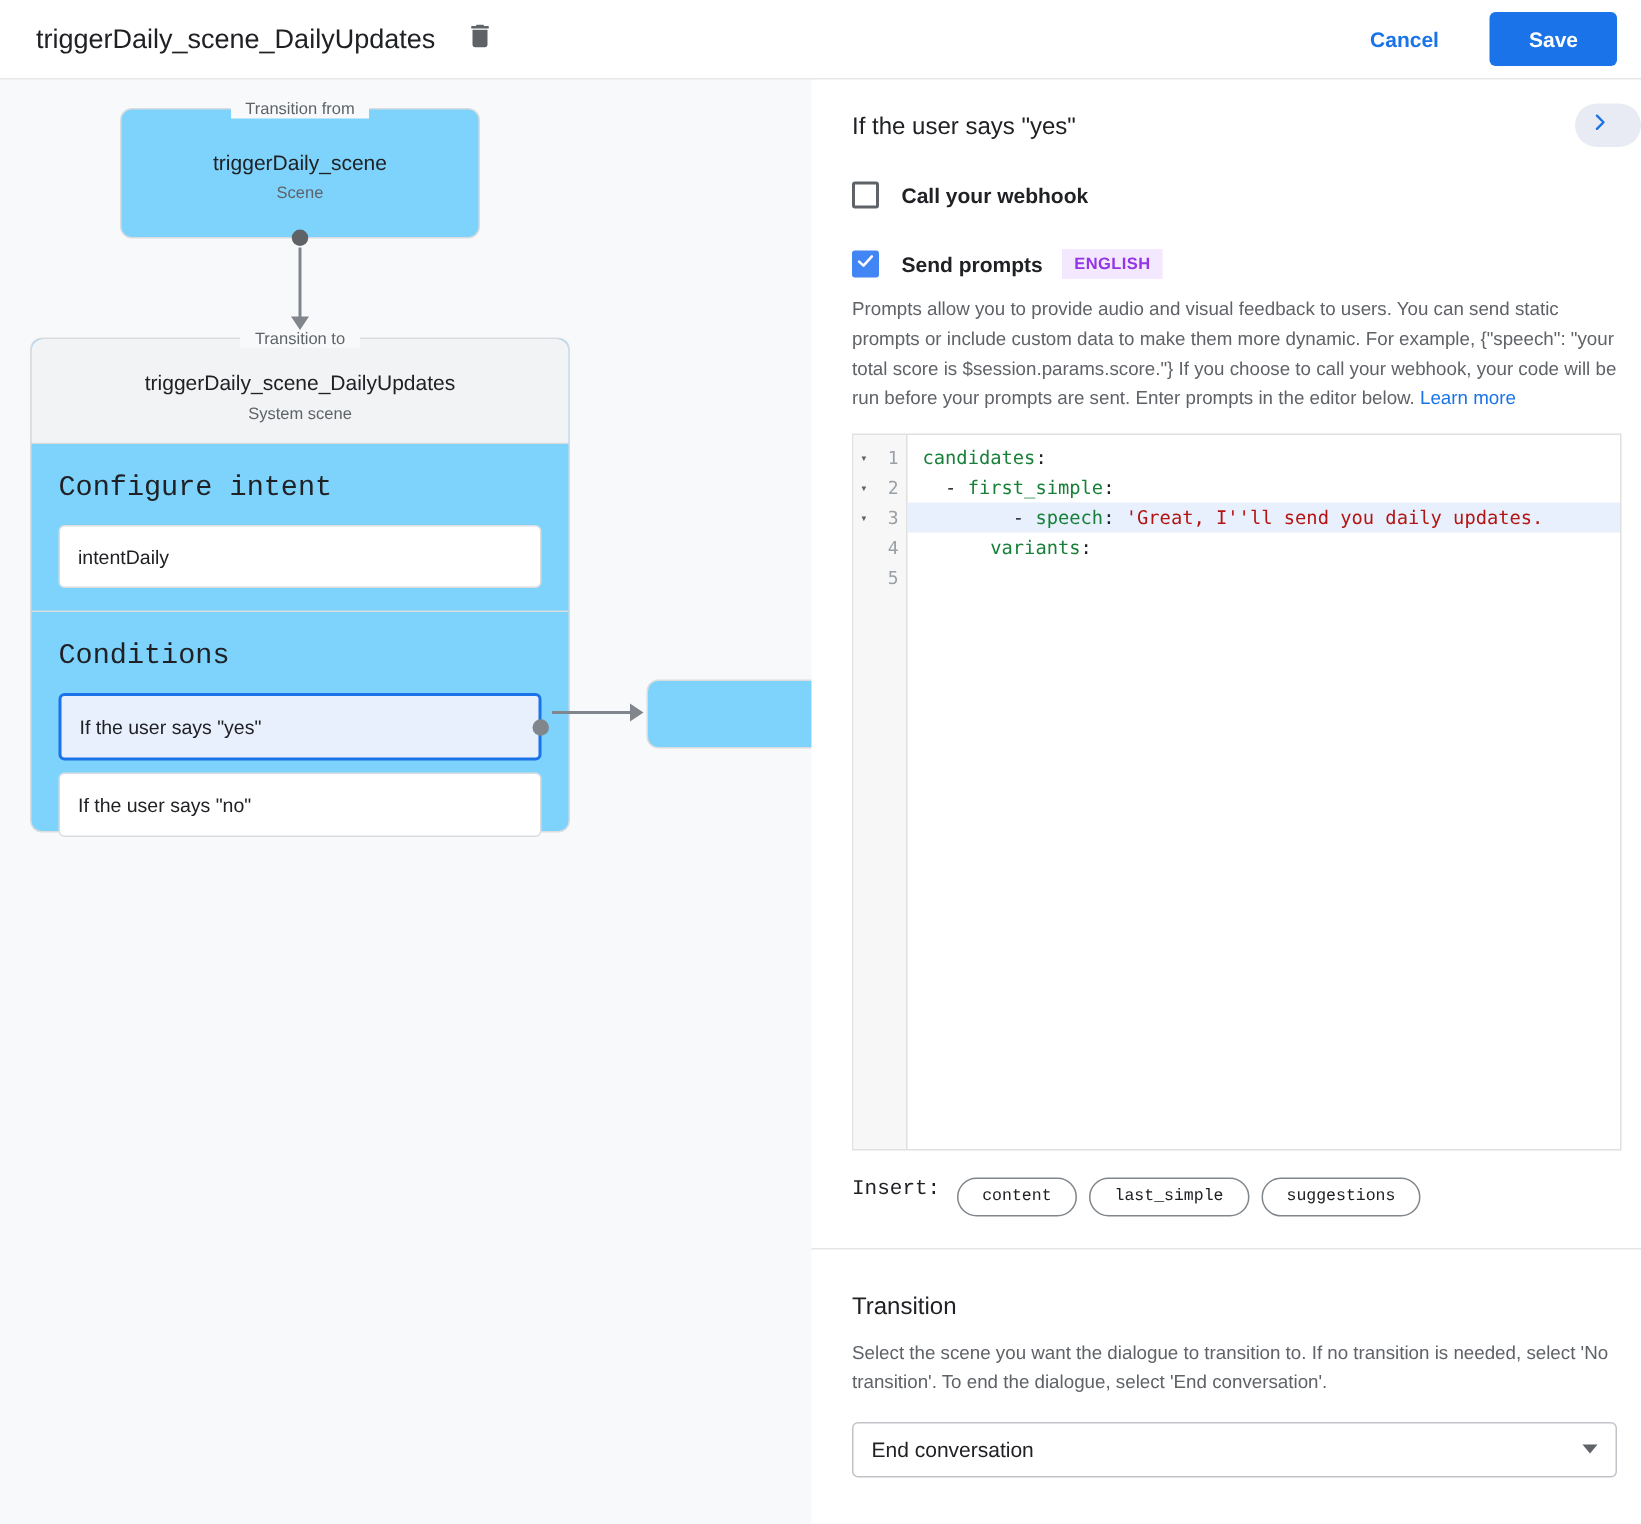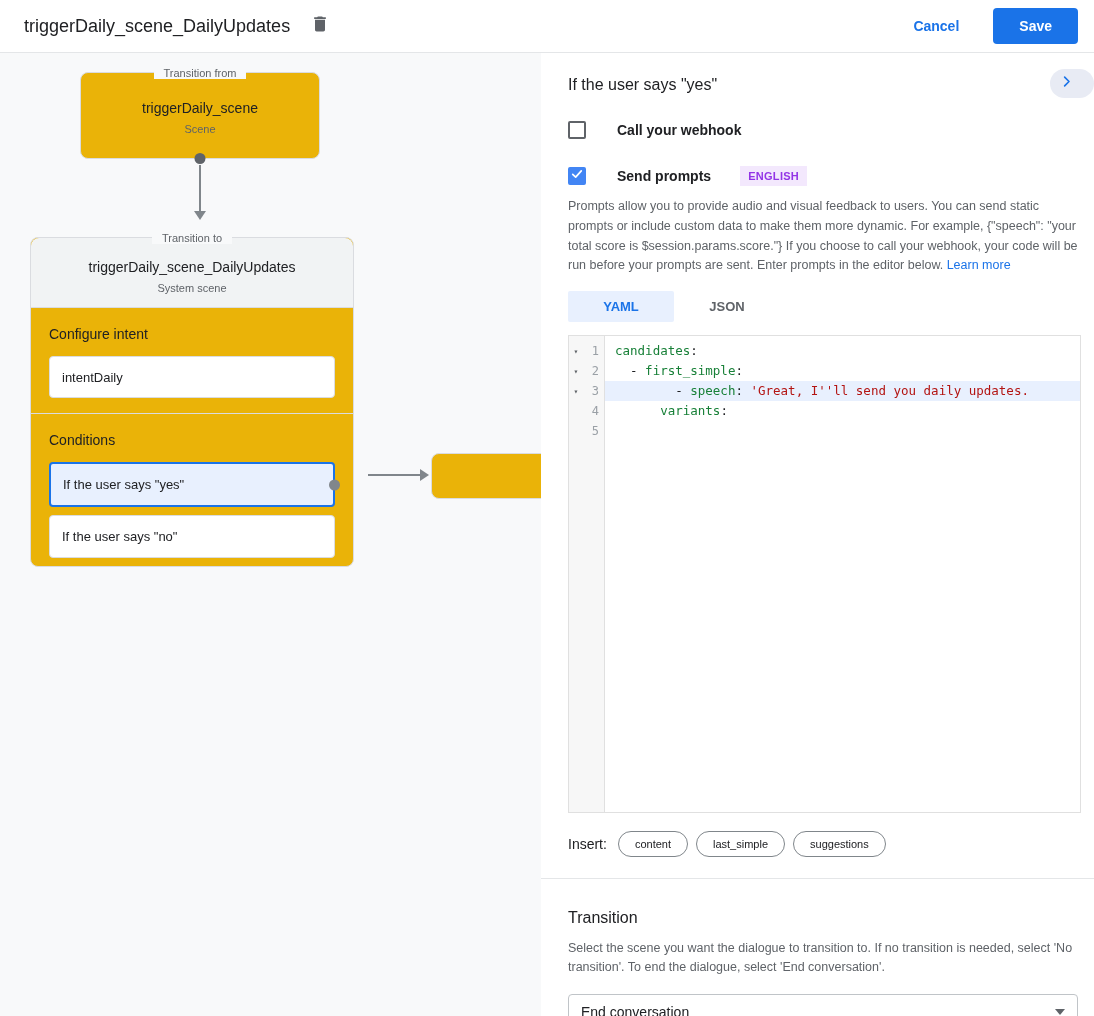--- a/index.html
+++ b/index.html
@@ -14,38 +14,38 @@
   .trash-btn { margin-left:18px; width:24px; height:24px; display:flex; align-items:center;
                justify-content:center; cursor:pointer; }
   .spacer { flex:1; }
   .cancel-btn { color:#1a73e8; font-size:14px; font-weight:bold; margin-right:34px;
                 background:none; border:none; cursor:pointer; font-family:inherit; }
   .save-btn { background:#1a73e8; color:#fff; font-size:14px; font-weight:bold; border:none;
               border-radius:4px; padding:10px 26px; cursor:pointer; font-family:inherit; }
 
   
   .canvas { position:absolute; top:53px; left:0; width:541px; bottom:0; background:#f8f9fa; }
-  .node { position:absolute; background:#eab308; border:1px solid #dadce0; border-radius:8px; }
+  .node { position:absolute; background:#7dd3fc; border:1px solid #dadce0; border-radius:8px; }
   .legend { position:absolute; top:-8px; left:0; right:0; text-align:center; line-height:14px; }
   .legend span { background:#f8f9fa; padding:0 10px; font-size:11px; color:#5f6368; }
   .node-a { left:80px; top:19px; width:240px; height:87px; text-align:center; padding-top:27px; }
   .node-name { font-size:14px; color:#202124; margin-bottom:7px; }
   .node-sub { font-size:11px; color:#5f6368; }
   .dot-bottom { position:absolute; left:50%; bottom:-6px; transform:translateX(-50%);
                 width:11px; height:11px; border-radius:50%; background:#5f6368; }
   .arrow-v-line { position:absolute; left:199px; top:112px; width:2px; height:48px; background:#80868b; }
   .arrow-v-head { position:absolute; left:194px; top:158px; width:0; height:0;
                   border-left:6px solid transparent; border-right:6px solid transparent;
                   border-top:9px solid #80868b; }
-  .node-b { left:20px; top:184px; width:324px; height:330px;margin-left:10px; }
+  .node-b { left:20px; top:172px; width:360px; height:330px; }
   .node-b-header { height:70px; background:#f1f3f4; border-bottom:1px solid #dadce0;
                    border-radius:8px 8px 0 0; text-align:center; padding-top:21px; }
   .nb-section { padding:14px 18px 15px; }
   .nb-section + .nb-section { border-top:1px solid #dadce0; }
-  .nb-heading { font-size:14px; color:#202124; margin:4px 0 14px; }
+  .nb-heading { font-size:19px; color:#202124; margin:4px 0 14px;font-family:Liberation Mono, monospace; }
   .intent-box { height:42px; border:1px solid #dadce0; border-radius:4px; background:#fff;
                 display:flex; align-items:center; padding-left:12px; font-size:13px; color:#202124; }
   .cond { position:relative; height:43px; border:1px solid #dadce0; border-radius:4px; background:#fff;
           display:flex; align-items:center; padding-left:12px; font-size:13px; color:#202124; cursor:pointer; }
   .cond.selected { border:2px solid #1a73e8; background:#e8f0fe; height:45px; }
   .cond + .cond { margin-top:8px; }
   .cond-dot { position:absolute; right:-7px; top:50%; transform:translateY(-50%);
               width:11px; height:11px; border-radius:50%; background:#80868b; }
   .arrow-h-line { position:absolute; left:368px; top:421px; width:54px; height:2px; background:#80868b; }
   .arrow-h-head { position:absolute; left:420px; top:416px; width:0; height:0;
@@ -54,21 +54,21 @@
   .partial-node { left:431px; top:400px; width:140px; height:46px; }
 
   
   .detail { position:absolute; left:541px; top:53px; width:553px; bottom:0; background:#fff;
             z-index:10; padding:23px 16px 0 27px; }
   .detail-title-row { position:relative; }
   .detail-title { font-size:16px; font-weight:normal; color:#202124; }
   .expand-pill { position:absolute; top:-7px; right:-16px; width:44px; height:29px;
                  border-radius:15px; background:#e8ebf4; display:flex; align-items:center;
                  padding-left:9px; cursor:pointer; }
-  .cb-row { display:flex; align-items:center; margin-top:27px; cursor:pointer;gap:16px; }
+  .cb-row { display:flex; align-items:center; margin-top:27px; cursor:pointer; }
   .cb { width:18px; height:18px; border:2px solid #5f6368; border-radius:2px; background:#fff;
         flex:0 0 auto; display:flex; align-items:center; justify-content:center; }
   .cb.checked { border-color:#4285f4; background:#4285f4; }
   .cb-label { font-size:14px; font-weight:bold; color:#202124; margin-left:15px; }
   .lang-badge { margin-left:13px; font-size:11px; font-weight:bold; letter-spacing:.3px;
                 background:#f3e8fd; color:#9334e6; padding:4px 8px; border-radius:0; }
   .desc { margin-top:11px; width:512px; font-size:12.5px; line-height:1.58; color:#5f6368; }
   .link { color:#1a73e8; cursor:pointer; }
   .tabs { display:flex; margin-top:15px; }
   .tab { width:106px; height:31px; display:flex; align-items:center; justify-content:center;
@@ -78,21 +78,21 @@
             font-family:"DejaVu Sans Mono", monospace; }
   .gutter { width:36px; background:#f7f7f7; border-right:1px solid #e0e0e0; padding-top:5px; }
   .g-row { display:flex; align-items:center; height:20px; }
   .g-fold { width:14px; text-align:center; font-size:8px; color:#5f6368; cursor:pointer; }
   .g-num { flex:1; text-align:right; padding-right:5px; font-size:12px; color:#9aa0a6; }
   .code { flex:1; padding-top:5px; overflow:hidden; }
   .cl { height:20px; line-height:20px; padding-left:10px; white-space:pre; font-size:12.5px; color:#202124; }
   .cl.hl { background:#e8f0fe; }
   .tok-key { color:#188038; }
   .tok-str { color:#b31412; }
-  .insert-row { display:flex; align-items:center; margin-top:18px; }
+  .insert-row { display:flex; margin-top:18px;font-family:Liberation Mono, monospace; }
   .insert-label { font-size:14px; color:#202124; margin-right:11px; }
   .chip { border:1px solid #80868b; border-radius:16px; background:#fff; padding:6px 16px;
           font-size:11px; color:#202124; margin-right:8px; cursor:pointer; font-family:inherit; }
   .full-divider { height:1px; background:#e4e6e8; margin:21px -16px 0 -27px; }
   .transition-heading { margin-top:30px; font-size:16px; font-weight:normal; color:#202124; }
   .transition-desc { margin-top:12px; width:512px; font-size:12.5px; line-height:1.55; color:#5f6368; }
   .dropdown { margin-top:16px; width:510px; height:37px; border:1px solid #c0c4c8; border-radius:4px;
               background:#fff; display:flex; align-items:center; justify-content:space-between;
               padding:0 12px; cursor:pointer; }
   .dropdown-value { font-size:14px; color:#202124; }
@@ -180,24 +180,20 @@
             <path d="M3.5 9.5l3.8 3.5L14.5 5"></path>
           </svg>
       </span>
     </div>
     <div class="cb-label">Send prompts</div>
     <div class="lang-badge">ENGLISH</div>
   </div>
 
   <p class="desc"><span>Prompts allow you to provide audio and visual feedback to users. You can send static prompts or include custom data to make them more dynamic. For example, {"speech": "your total score is $session.params.score."} If you choose to call your webhook, your code will be run before your prompts are sent. Enter prompts in the editor below. </span><span class="link">Learn more</span></p>
 
-  <div class="tabs">
-    <div class="tab active">YAML</div>
-    <div class="tab">JSON</div>
-  </div>
 
   <div class="editor">
     <div class="gutter">
       <div class="g-row">
           <span class="g-fold">▾</span>
           <span class="g-num">1</span>
         </div>
       <div class="g-row">
           <span class="g-fold">▾</span>
           <span class="g-num">2</span>

